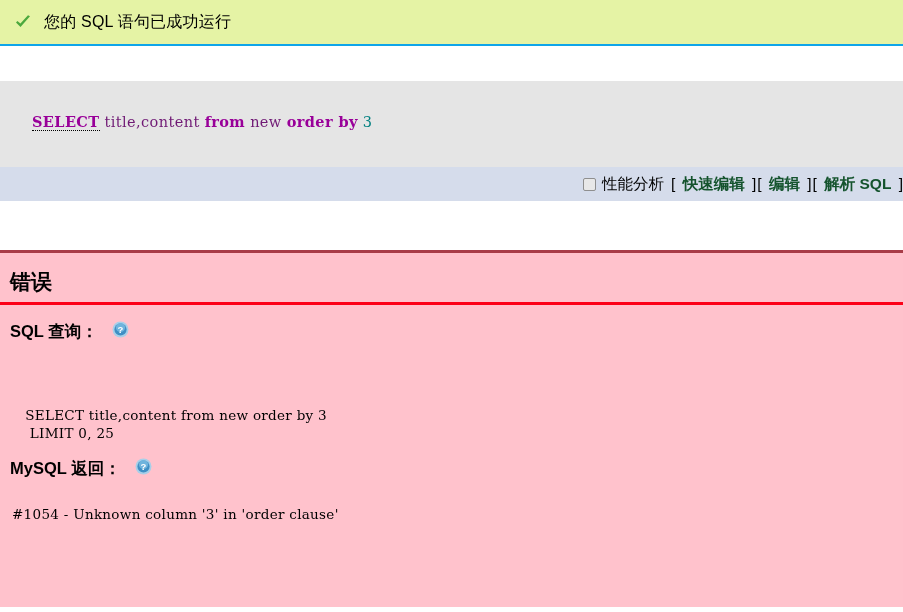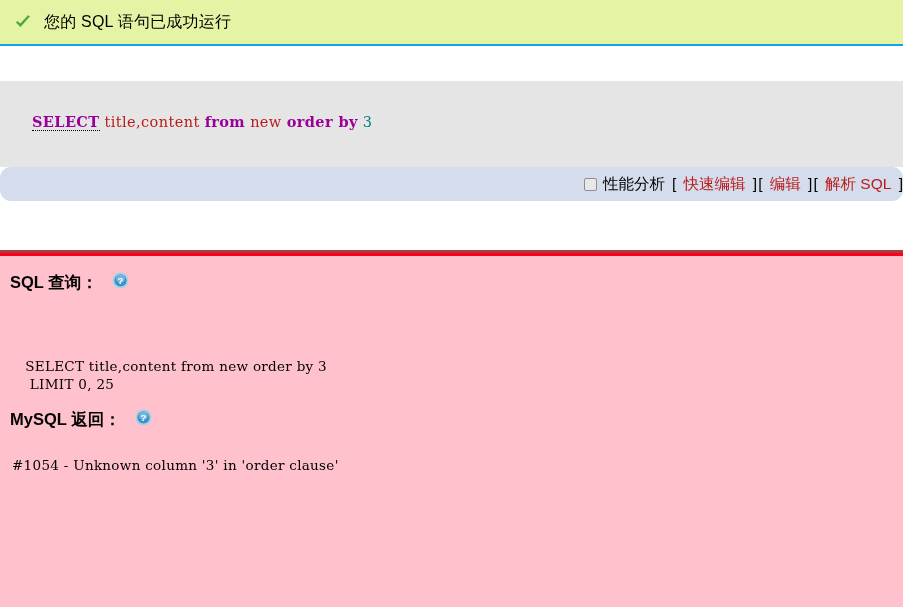--- a/index.html
+++ b/index.html
@@ -56,39 +56,38 @@
   .kw-select {
     color: #990099;
     font-weight: bold;
     border-bottom: 1px dotted #000000;
   }
   .kw {
     color: #990099;
     font-weight: bold;
   }
   .ident {
-    color: #b91c1c;
+    color: #701a75;
   }
   .num {
     color: #008080;
   }
 
   
   .action-bar {
     background: #d5dceb;
     height: 34px;
     box-sizing: border-box;
     display: flex;
     align-items: center;
     justify-content: flex-end;
     padding-right: 0;
     white-space: nowrap;
     overflow: hidden;
     font-size: 15.5px;
-    border-radius: 11px;
   }
   .action-inner {
     display: flex;
     align-items: center;
     flex: 0 0 auto;
     padding-left: 10px;
   }
   .profiling-checkbox {
     width: 13px;
     height: 13px;
@@ -102,23 +101,24 @@
   }
   .profiling-label {
     color: #000;
     margin-right: 6px;
   }
   .link-group {
     color: #000;
     margin-left: 1px;
   }
   .link-group a {
-    color: #b91c1c;
+    color: #14532d;
     text-decoration: none;
     padding: 0 3px;
+    font-weight: bold;
   }
   .brk { color: #000; }
 
   
   .error-box {
     margin-top: 49px;
     background: #ffc2cc;
     border-top: 3px solid #a83c48;
     padding: 0 0 0 10px;
     box-sizing: border-box;
@@ -193,20 +193,21 @@
   <div class="action-inner">
     <span class="profiling-checkbox"></span>
     <span class="profiling-label">性能分析</span>
     <span class="link-group"><span class="brk">[ </span><a href="#">快速编辑</a><span class="brk"> ]</span></span>
     <span class="link-group"><span class="brk">[ </span><a href="#">编辑</a><span class="brk"> ]</span></span>
     <span class="link-group"><span class="brk">[ </span><a href="#">解析 SQL</a><span class="brk"> ]</span></span>
   </div>
 </div>
 
 <div class="error-box">
+  <div class="error-title">错误</div>
   <div class="error-rule"></div>
 
   <div class="section-label label-query">
     <span>SQL 查询：</span>
     <svg class="help-icon" viewBox="0 0 17 17">
       <circle cx="8.5" cy="8.5" r="8" fill="#a8cfe8"></circle>
       <circle cx="8.5" cy="8.5" r="6.1" fill="#3f8fc4"></circle>
       <circle cx="8.5" cy="6.6" r="4.6" fill="#6fb4dd"></circle>
       <text x="8.5" y="12.2" font-size="9.5" font-family="Liberation Sans, sans-serif" font-weight="bold" fill="#ffffff" text-anchor="middle">?</text>
     </svg>

